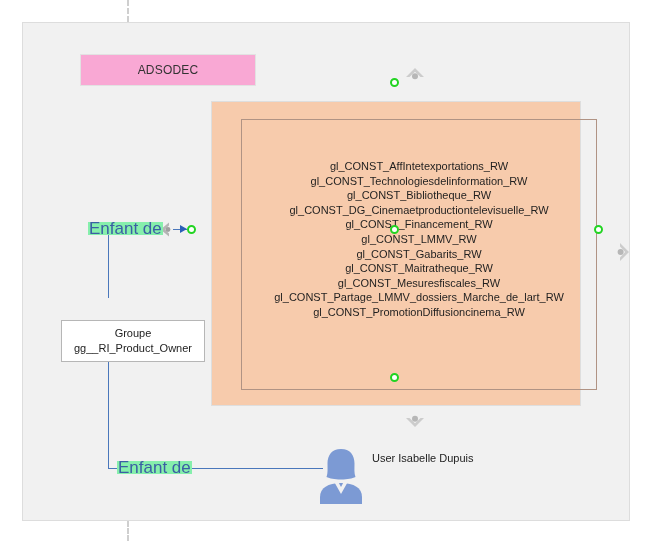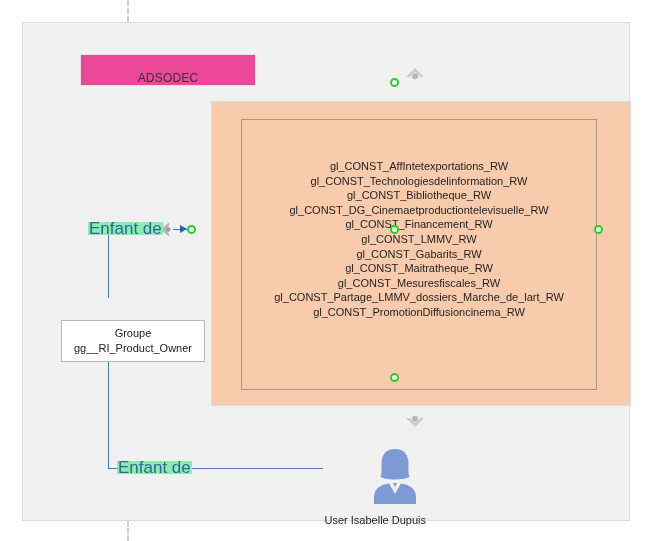--- a/index.html
+++ b/index.html
@@ -37,37 +37,37 @@
   #guide-top   { left: 127px; top: 0px;   height: 22px; }
   #guide-bot   { left: 127px; top: 521px; height: 20px; }
 
   
   #root-node {
     position: absolute;
     left: 57px;
     top: 31px;
     width: 176px;
     height: 32px;
-    background: #ec4899;
+    background: #f9a8d4;
     border: 1px solid #e2e2e2;
     box-sizing: border-box;
     display: flex;
-    align-items: flex-end;
+    align-items: center;
     justify-content: center;
     font-size: 12px;
     color: #333333;
     letter-spacing: .2px;
   }
 
   
   #group-outer {
     position: absolute;
     left: 188px;
     top: 78px;
-    width: 420px;
+    width: 370px;
     height: 305px;
     background: #f7cbac;
     border: 1px solid #dedede;
     box-sizing: border-box;
   }
   #group-inner {
     position: absolute;
     left: 29px;
     top: 17px;
     width: 356px;
@@ -107,22 +107,22 @@
   }
 
   
   #user-node {
     position: absolute;
     left: 287px;
     top: 424px;
     width: 116px;
     height: 82px;
     display: flex;
-    flex-direction: column;
-    align-items: flex-end;
+    flex-direction: row;
+    align-items: flex-start;
   }
   #user-node .user-label {
     margin-top: 5px;
     font-size: 11px;
     color: #222222;
     white-space: nowrap;
   }
 
   
   .line {

